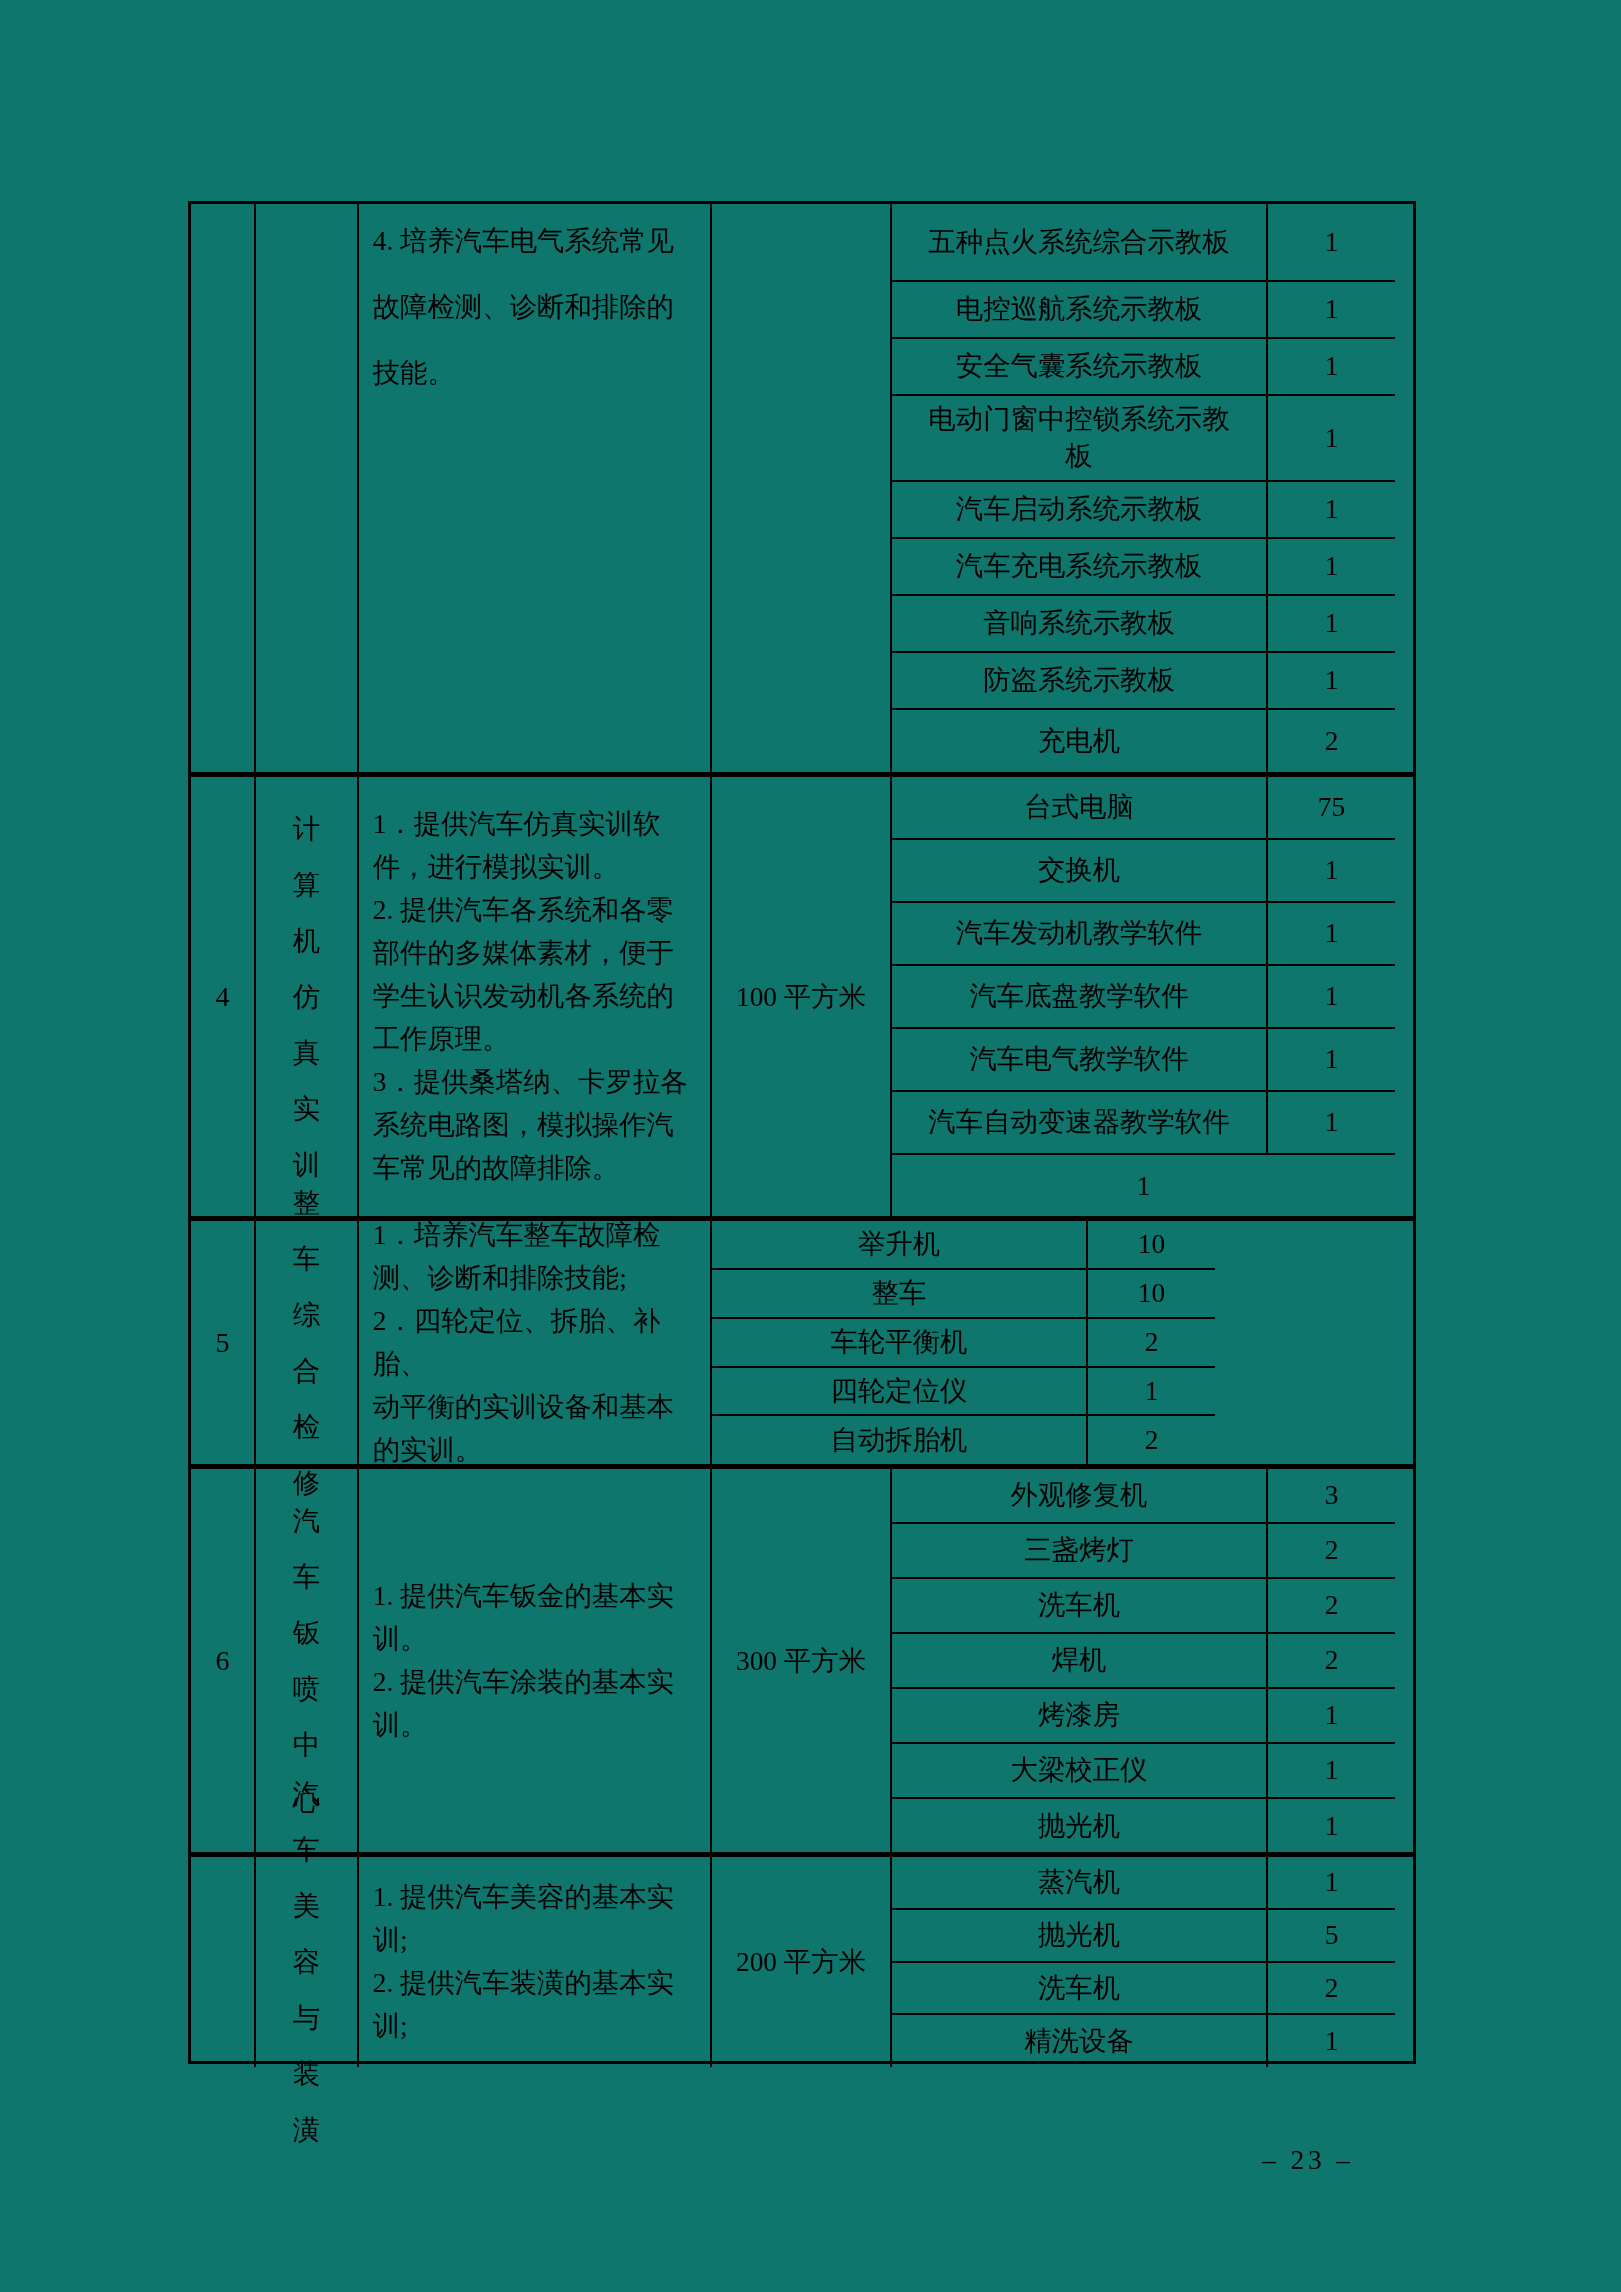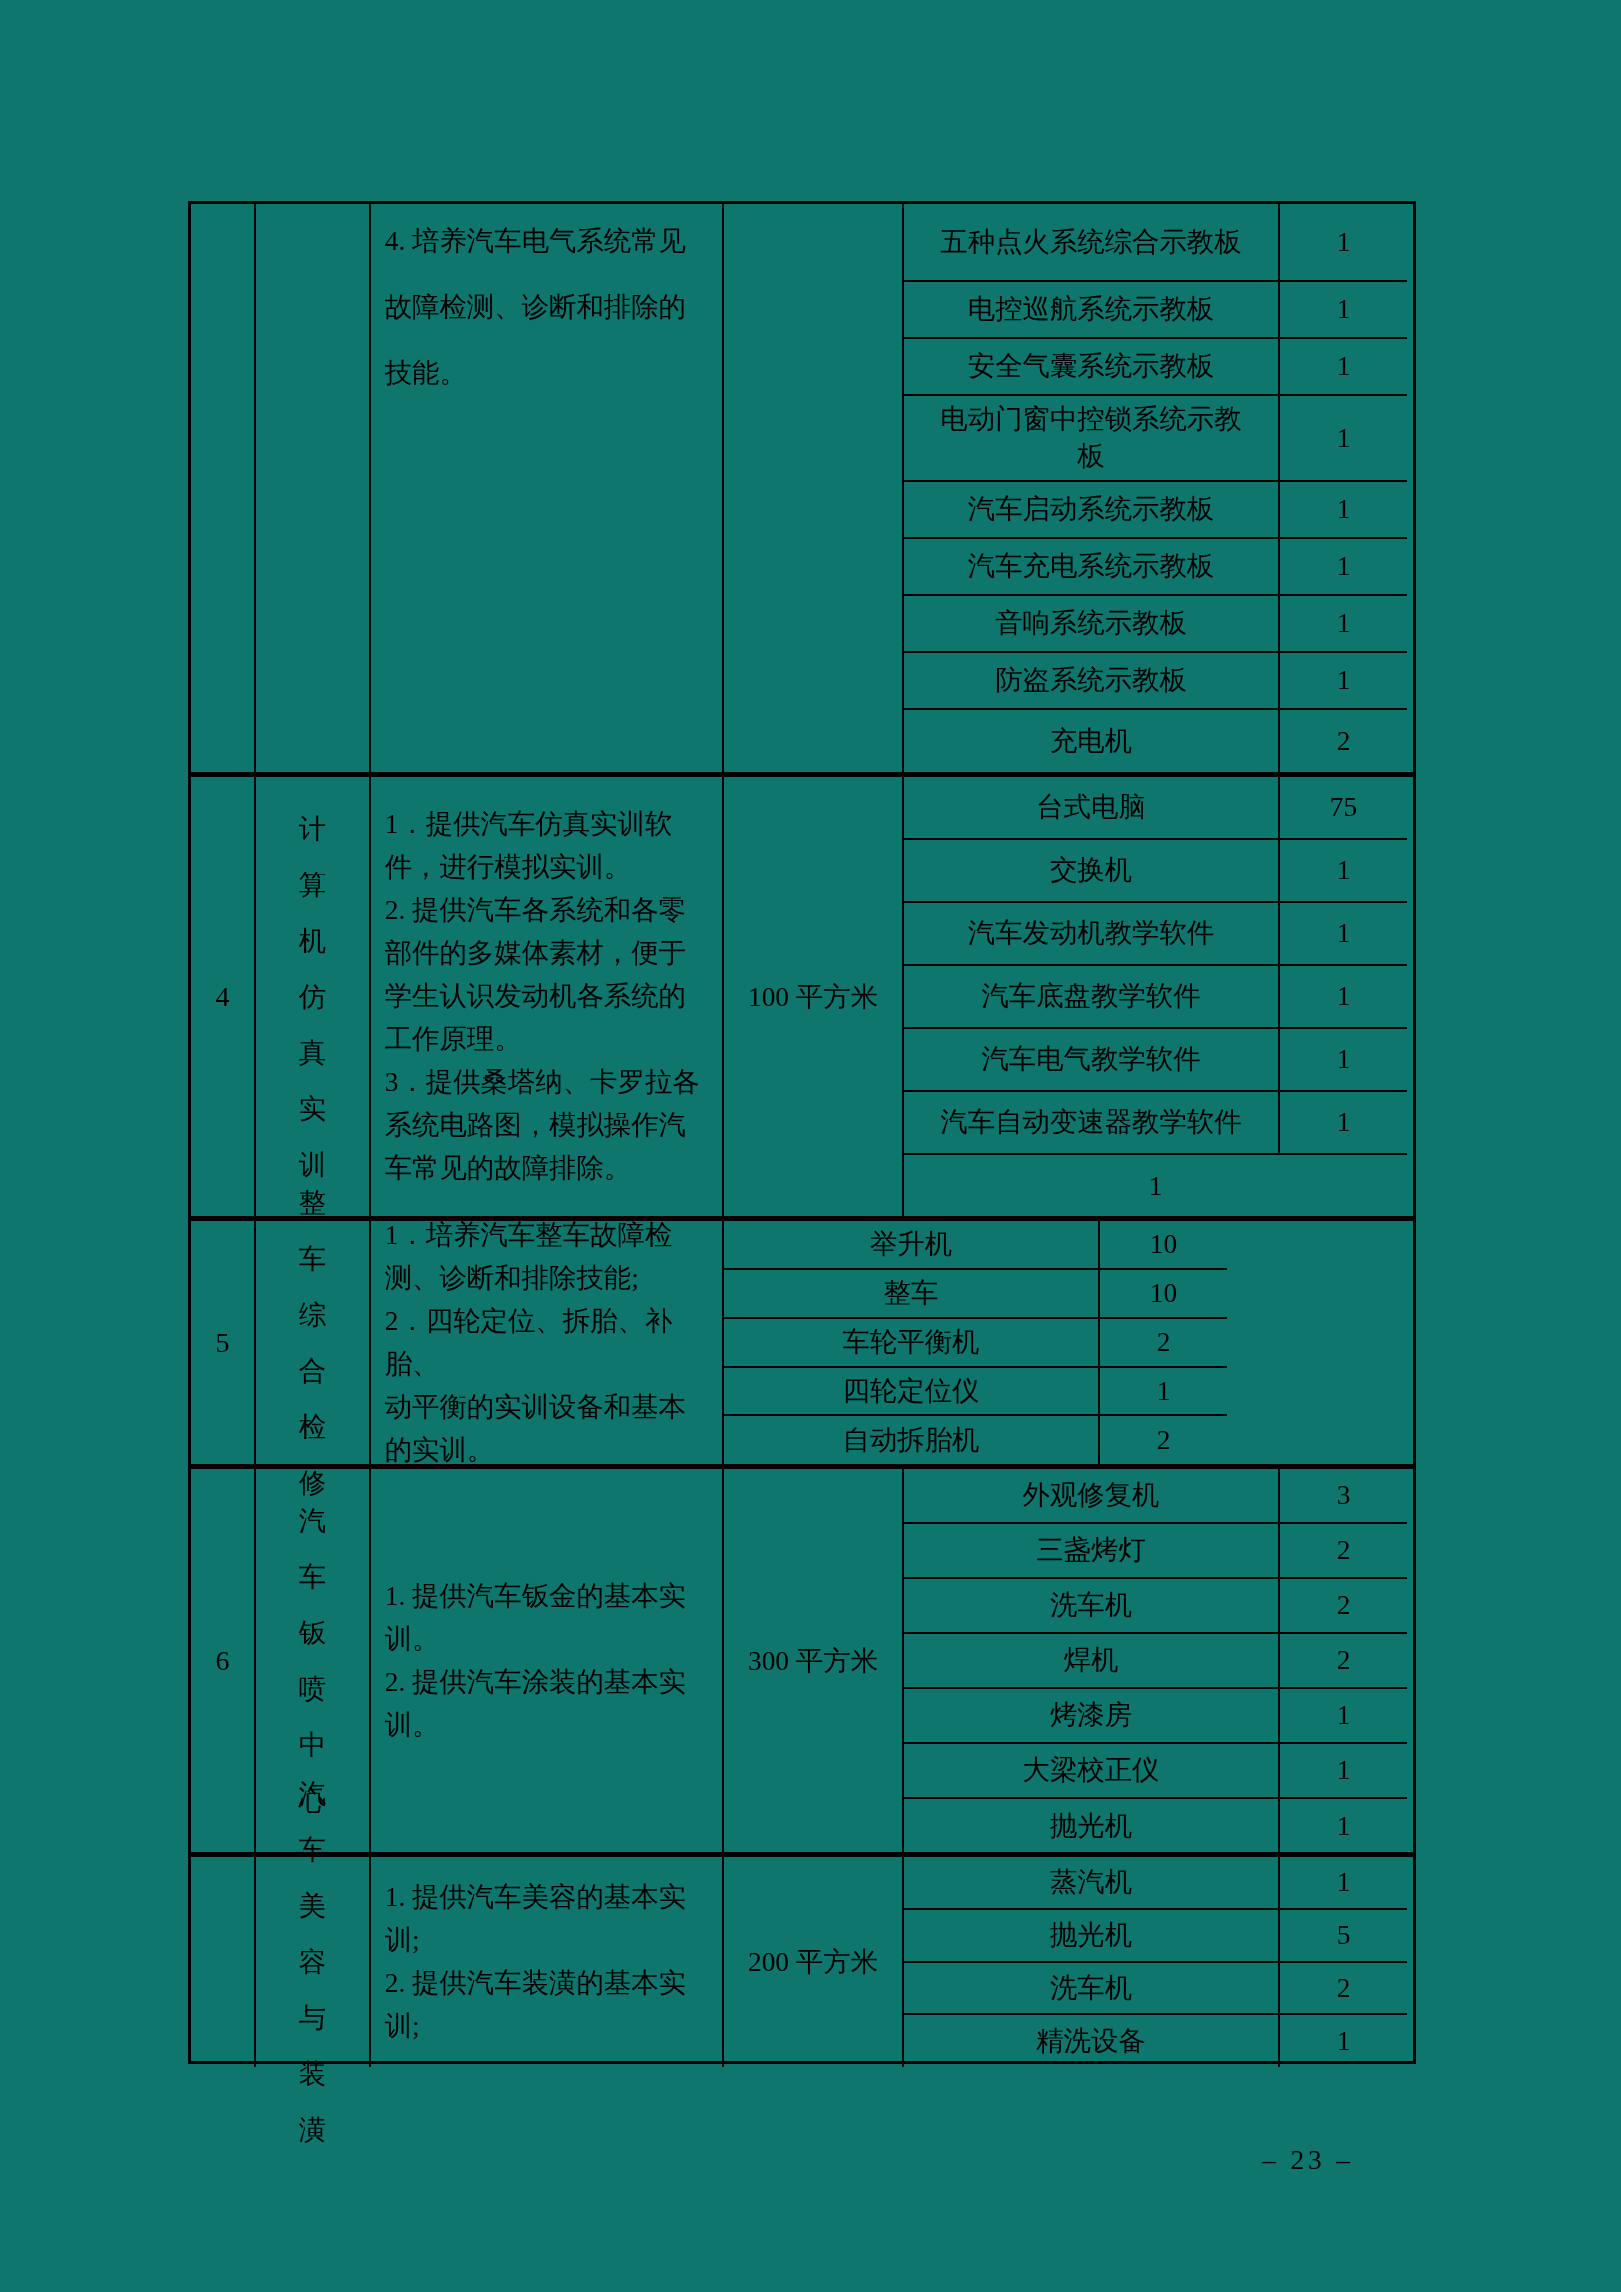--- a/index.html
+++ b/index.html
@@ -23,21 +23,21 @@
     border-bottom:5.9px solid #000;
   }
   .section:last-child{border-bottom:none;}
   .c{
     box-sizing:border-box;
     border-right:2.9px solid #000;
     display:flex;align-items:center;justify-content:center;
     text-align:center;
   }
   .num{width:65px;font-size:28px;}
-  .name{width:115px;font-size:27.4px;line-height:56px;padding:0 30px;}
+  .name{width:103px;font-size:27.4px;line-height:56px;padding:0 30px;}
   .desc{width:353px;justify-content:flex-start;text-align:left;}
   .desc .dtxt{
     white-space:pre-line;
     font-size:27.4px;line-height:43px;
     padding:5.9px 9.8px 5.9px 13.7px;
   }
   .sec0 .desc{align-items:flex-start;}
   .sec0 .desc .dtxt{line-height:66px;padding-top:3.9px;}
   .area{width:180px;font-size:27.4px;}
   .equip{width:503px;border-right:none;display:block;}

